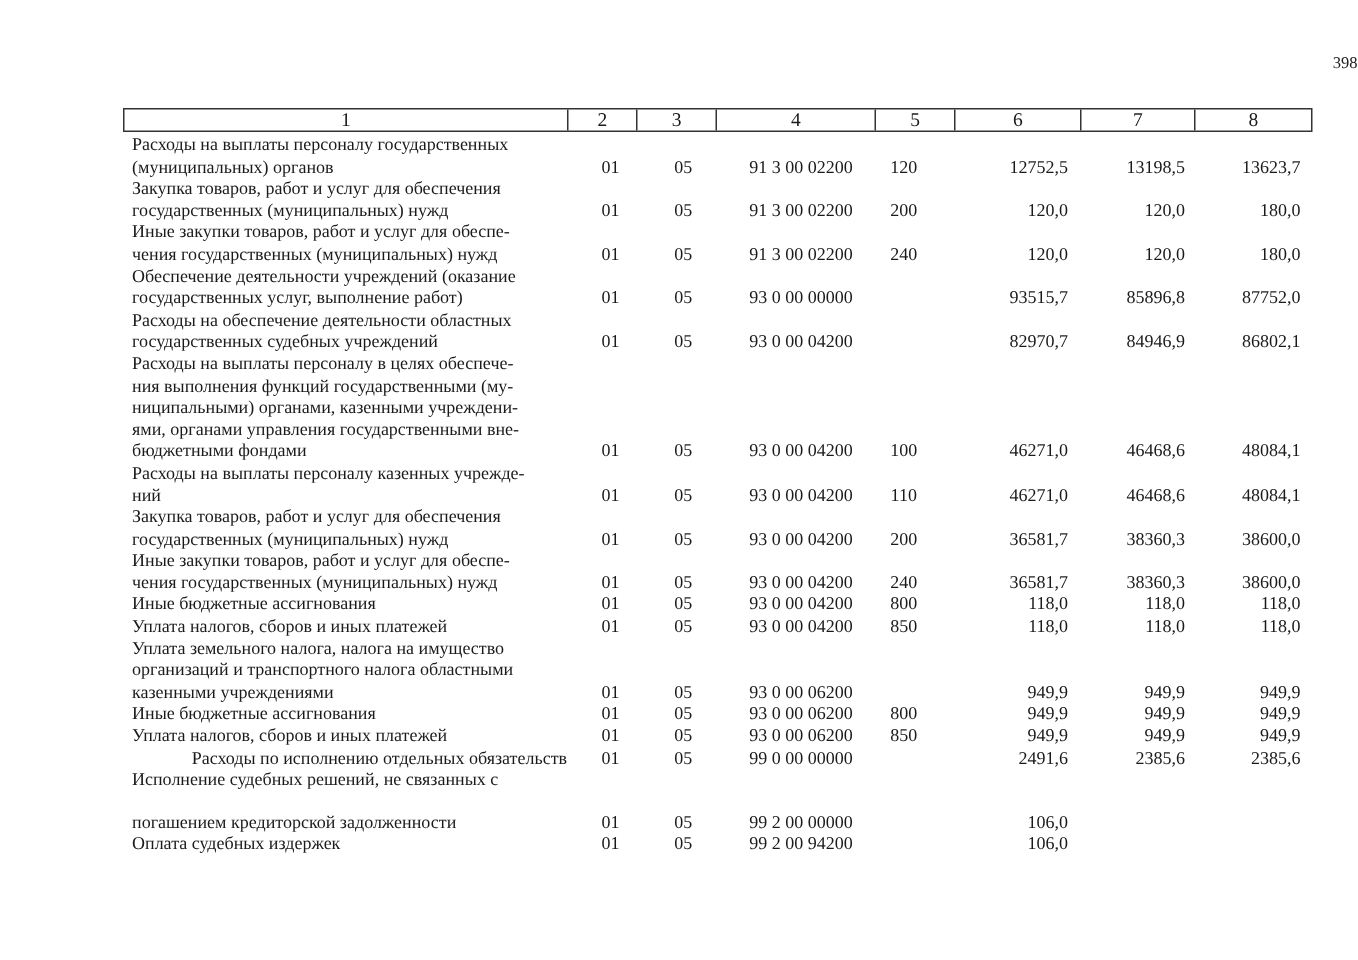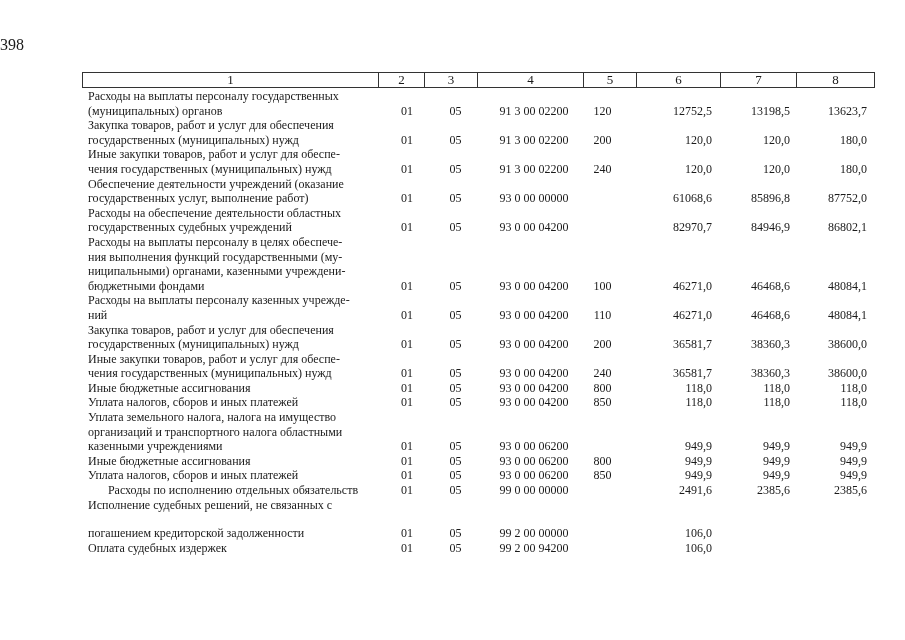--- a/index.html
+++ b/index.html
@@ -1,18 +1,18 @@
 <!DOCTYPE html>
 <html><head>
 <meta charset="utf-8">
 <style>
   html, body { margin:0; padding:0; background:#ffffff; }
   body { width:905px; height:640px; position:relative; overflow:hidden;
          font-family:"Liberation Serif", "DejaVu Serif", serif; color:#1a1a1a; }
-  .page-num { position:absolute; top:36px; left:0; width:905px; text-align:left; font-size:16px; }
+  .page-num { position:absolute; top:36px; left:0; width:905px; text-align:right; font-size:11px; }
   .hdr { position:absolute; top:72px; left:82px; height:16px; display:flex;
          border:1px solid #333; box-sizing:border-box; }
   .hdr div { border-right:1px solid #333; box-sizing:border-box; text-align:center;
              font-size:13px; line-height:14px; }
   .hdr div:last-child { border-right:none; }
   .rows { position:absolute; top:89px; left:82px; width:791px; }
   .row { display:flex; align-items:flex-end; font-size:12px; line-height:14.6px; }
   .c1 { width:296px; padding-left:6px; box-sizing:border-box; text-align:justify; }
   .c1 span { display:block; }
   .c2 { width:46px; text-align:center; padding-left:12px; box-sizing:border-box; }
@@ -81,21 +81,21 @@
     </div>
     <div class="row">
       <div class="c1">
         <span>Обеспечение деятельности учреждений (оказание</span>
         <span style="text-align: left;">государственных услуг, выполнение работ)</span>
       </div>
       <div class="c2">01</div>
       <div class="c3">05</div>
       <div class="c4">93 0 00 00000</div>
       <div class="c5"></div>
-      <div class="c6">61068,6</div>
+      <div class="c6">93515,7</div>
       <div class="c7">85896,8</div>
       <div class="c8">87752,0</div>
     </div>
     <div class="row">
       <div class="c1">
         <span>Расходы на обеспечение деятельности областных</span>
         <span style="text-align: left;">государственных судебных учреждений</span>
       </div>
       <div class="c2">01</div>
       <div class="c3">05</div>
@@ -103,20 +103,21 @@
       <div class="c5"></div>
       <div class="c6">82970,7</div>
       <div class="c7">84946,9</div>
       <div class="c8">86802,1</div>
     </div>
     <div class="row">
       <div class="c1">
         <span>Расходы на выплаты персоналу в целях обеспече-</span>
         <span>ния выполнения функций государственными (му-</span>
         <span>ниципальными) органами, казенными учреждени-</span>
+        <span>ями, органами управления государственными вне-</span>
         <span style="text-align: left;">бюджетными фондами</span>
       </div>
       <div class="c2">01</div>
       <div class="c3">05</div>
       <div class="c4">93 0 00 04200</div>
       <div class="c5">100</div>
       <div class="c6">46271,0</div>
       <div class="c7">46468,6</div>
       <div class="c8">48084,1</div>
     </div>
@@ -216,21 +217,21 @@
       <div class="c2">01</div>
       <div class="c3">05</div>
       <div class="c4">93 0 00 06200</div>
       <div class="c5">850</div>
       <div class="c6">949,9</div>
       <div class="c7">949,9</div>
       <div class="c8">949,9</div>
     </div>
     <div class="row">
       <div class="c1">
-        <span style="text-align: center;">Расходы по исполнению отдельных обязательств</span>
+        <span style="text-align: right;">Расходы по исполнению отдельных обязательств</span>
       </div>
       <div class="c2">01</div>
       <div class="c3">05</div>
       <div class="c4">99 0 00 00000</div>
       <div class="c5"></div>
       <div class="c6">2491,6</div>
       <div class="c7">2385,6</div>
       <div class="c8">2385,6</div>
     </div>
     <div class="row">

